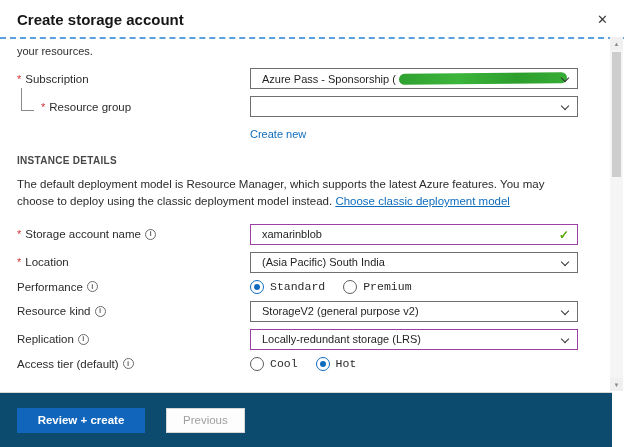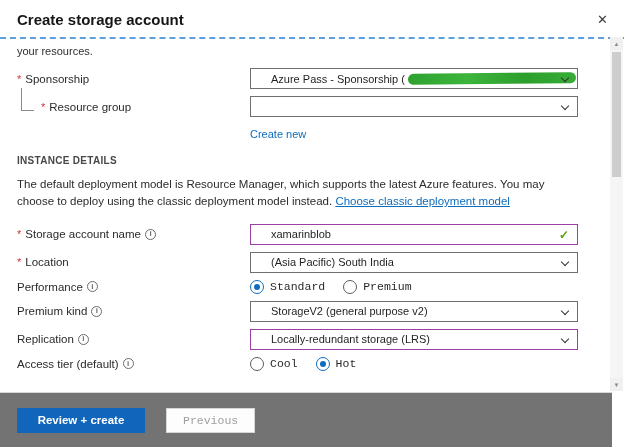--- a/index.html
+++ b/index.html
@@ -16,21 +16,21 @@
   .close { font-size:13px; color:#3b3b3b; cursor:pointer; line-height:1; padding:2px; }
   .dash-line { border-top:2px dashed #5a9fde; height:0; }
   .content { padding:6px 46px 0 17px; }
   .hint { font-size:11px; color:#2e2e2e; margin-bottom:11px; }
   .row { display:flex; align-items:center; margin-bottom:7px; }
   .label { width:233px; flex-shrink:0; font-size:11.5px; color:#2b2b2b; display:flex; align-items:center; gap:4px; }
   .req { color:#d13438; font-size:11px; }
   .control { flex:1; min-width:0; position:relative; display:flex; align-items:center; }
   .select, .textinput {
     width:100%; height:21px; border:1px solid #6f6f6f; background:#fff;
-    display:flex; align-items:center; padding:0 22px 0 20px;
+    display:flex; align-items:center; padding:0 22px 0 11px;
     font-size:11px; color:#1f1f1f; position:relative; cursor:pointer;
     white-space:nowrap; overflow:hidden;
   }
   .textinput { cursor:text; }
   .purple { border-color:#9b3fa3; }
   .chev { position:absolute; right:9px; top:6px; width:6px; height:6px;
     border-right:1.5px solid #333; border-bottom:1.5px solid #333; transform:rotate(45deg); }
   .check { position:absolute; right:8px; top:3px; color:#57a300; font-size:12px; font-weight:700; }
   .redact { display:inline-block; height:11px; width:168px; margin-left:3px; flex-shrink:0;
     background:linear-gradient(92deg,#2fa12f 0%,#3cb53c 35%,#2c9e2c 70%,#37ad37 100%);
@@ -48,46 +48,46 @@
     line-height:1; flex-shrink:0; font-weight:700; cursor:default; }
   .radio { display:inline-flex; align-items:center; gap:6px; margin-right:18px; font-size:11.5px; color:#2b2b2b; cursor:pointer;font-family:Liberation Mono, monospace; }
   .rdot { width:14px; height:14px; border:1px solid #5f5d5b; border-radius:50%; position:relative; background:#fff; flex-shrink:0; }
   .radio.selected .rdot { border-color:#0f6cbd; }
   .radio.selected .rdot::after { content:""; position:absolute; inset:3px; border-radius:50%; background:#0f6cbd; }
   .scrollbar { position:absolute; top:37px; right:1px; width:13px; bottom:56px; background:#f5f5f5; }
   .sb-arrow { position:absolute; left:0; width:13px; height:13px; color:#8a8a8a; font-size:6px;
     display:flex; align-items:center; justify-content:center; cursor:pointer; background:#f0f0f0; }
   .sb-up { top:0; } .sb-down { bottom:0; }
   .sb-thumb { position:absolute; left:2px; right:2px; top:15px; height:125px; background:#cdcdcd; cursor:grab; }
-  .footer { position:absolute; left:0; right:12px; bottom:0; height:55px; background:#737373;
+  .footer { position:absolute; left:0; right:12px; bottom:0; height:55px; background:#0c4a6e;
     border-top:1px solid #d8d8d8; display:flex; align-items:center; padding:0 17px; gap:21px; }
   .btn { font-size:11.5px; height:25px; display:inline-flex; align-items:center; justify-content:center;
     padding:0 16px; cursor:pointer; border:1px solid transparent; white-space:nowrap; }
   .btn-primary { background:#1166bb; color:#fff; font-weight:700; min-width:128px; }
-  .btn-disabled { background:#fdfdfd; color:#9f9f9f; border-color:#d6d6d6; min-width:78px;font-family:Liberation Mono, monospace; }
+  .btn-disabled { background:#fdfdfd; color:#9f9f9f; border-color:#d6d6d6; min-width:78px; }
   .btn-outline { background:#fff; color:#262626; border-color:#2b88d8; min-width:122px; }
 </style>
 </head>
 <body>
 
 <div class="header">
   <div class="title">Create storage account</div>
   <div class="close">✕</div>
 </div>
 
 <div class="dash-line"></div>
 
 <div class="content">
 
   <div class="hint">your resources.</div>
 
   <div class="row">
     <div class="label">
       <span class="req">*</span>
-      <span>Sponsorship</span>
+      <span>Subscription</span>
     </div>
     <div class="control">
       <div class="select">
         <span>Azure Pass - Sponsorship (</span>
         <span class="redact"></span>
         <span class="chev"></span>
       </div>
     </div>
   </div>
 
@@ -154,21 +154,21 @@
       </span>
       <span class="radio">
         <span class="rdot"></span>
         <span>Premium</span>
       </span>
     </div>
   </div>
 
   <div class="row">
     <div class="label">
-      <span>Premium kind</span>
+      <span>Resource kind</span>
       <span class="info">i</span>
     </div>
     <div class="control">
       <div class="select">
         <span>StorageV2 (general purpose v2)</span>
         <span class="chev"></span>
       </div>
     </div>
   </div>
 

